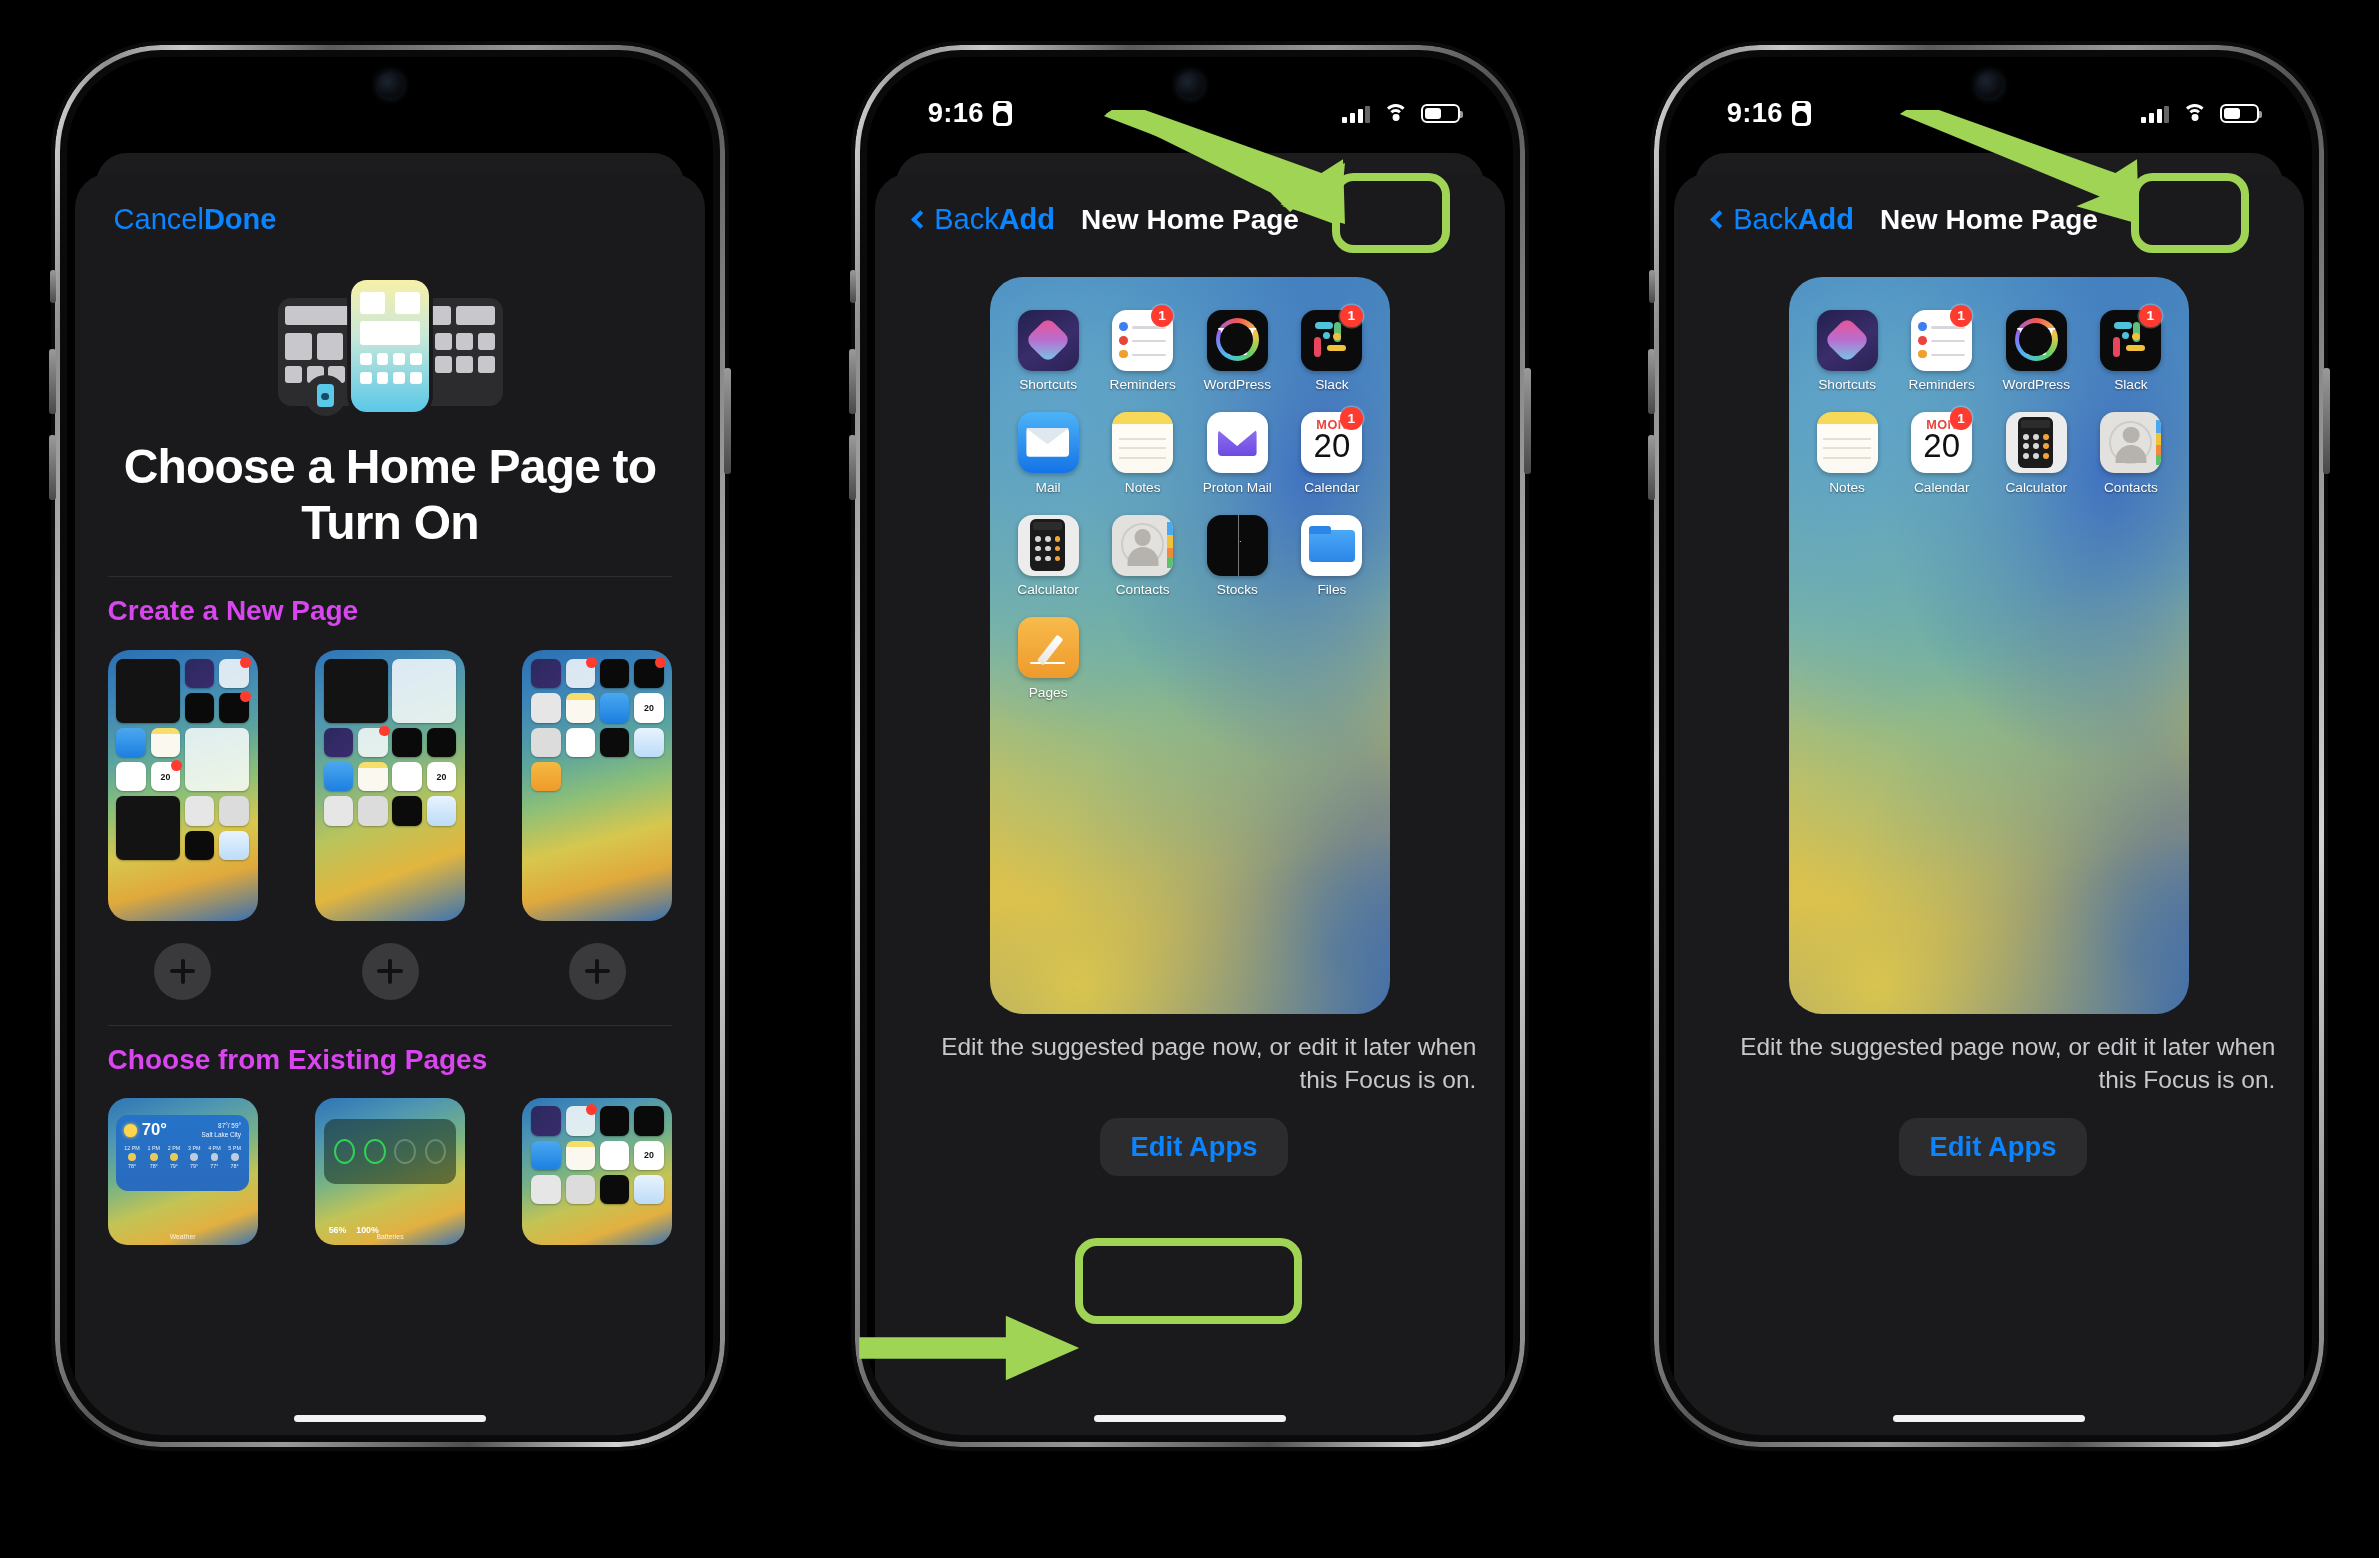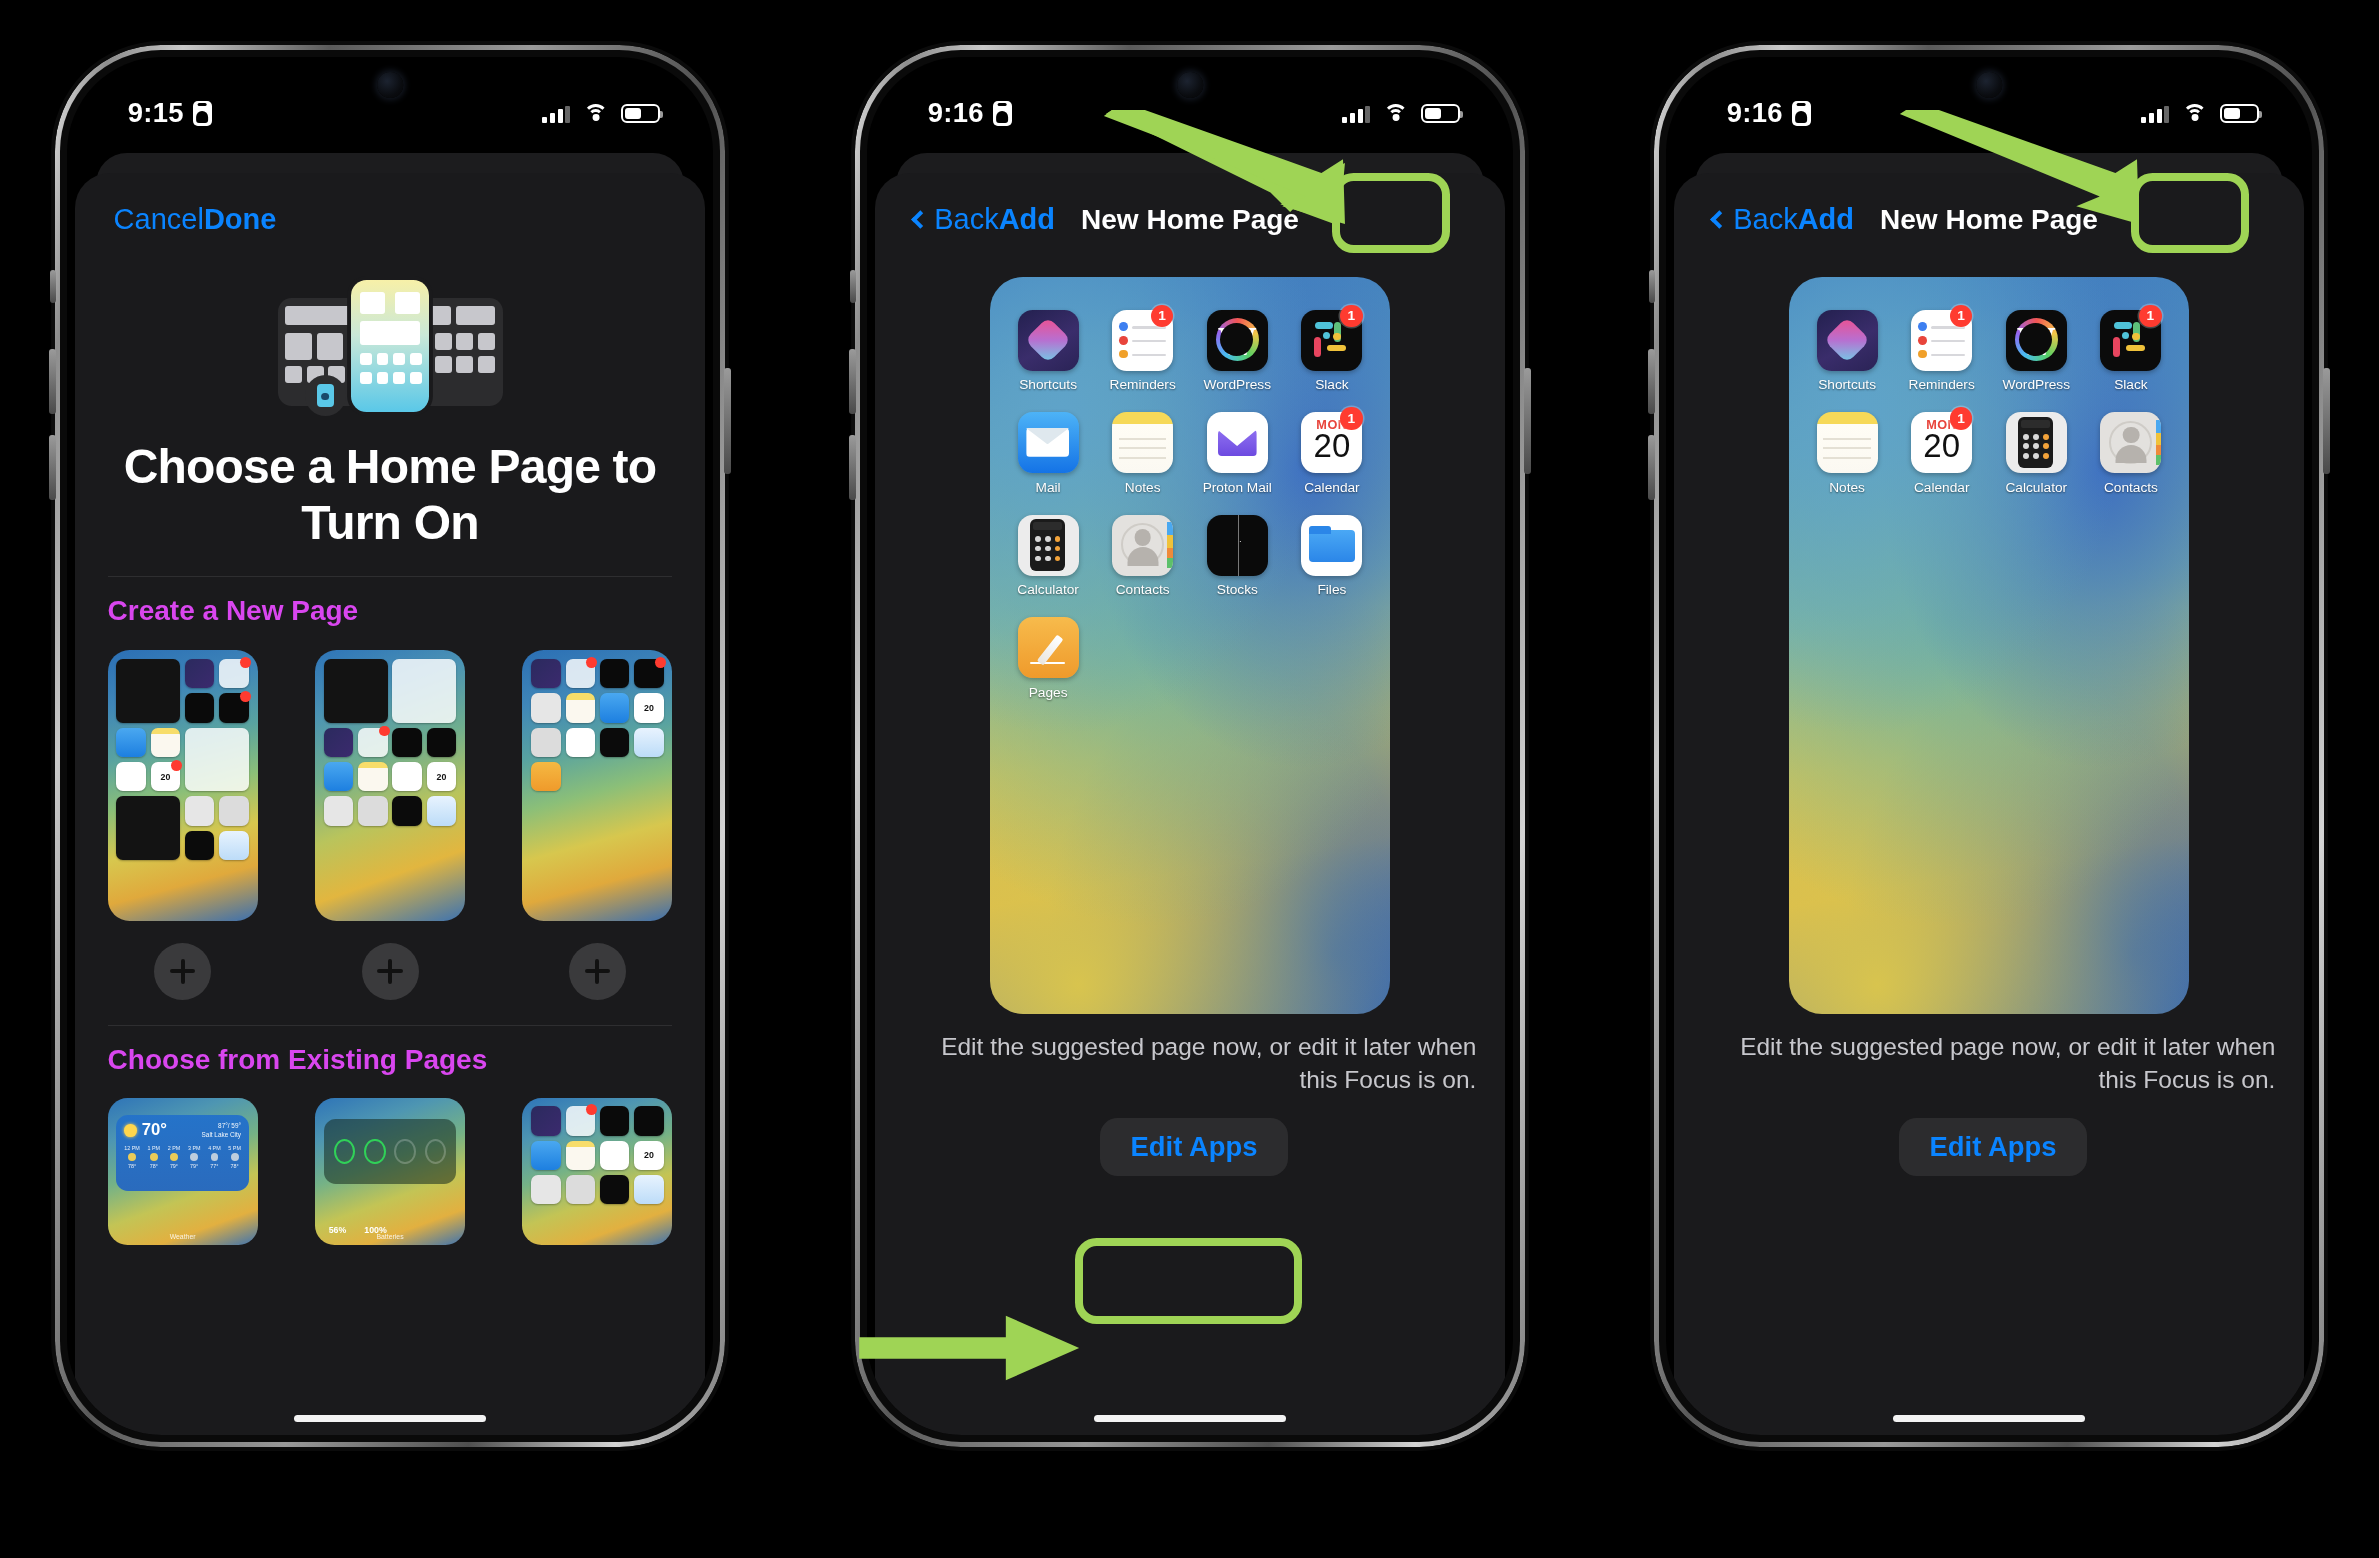--- a/index.html
+++ b/index.html
@@ -206,21 +206,21 @@
   .wx-hours { display:flex; justify-content:space-between; margin-top:5.9px; font-size:5.4px; opacity:.9;}
   .wx-hours div { text-align:center; }
   .wx-hours b { display:block; width:7.8px;height:7.8px;border-radius:50%;background:#ffd64d;margin:2px auto;}
   .wx-label { position:absolute; left:0; right:0; bottom:4.9px; text-align:center; font-size:6.9px;
      color:rgba(255,255,255,.85); }
   .bat-widget { position:absolute; left:8.8px; top:21.6px; right:8.8px; height:65px;
      background: rgba(20,40,30,.55); border-radius:11.8px; display:flex; align-items:center;
      gap:8.8px; padding:0 9.8px; }
   .ring { width:25.5px;height:25.5px;border-radius:50%;border:2.9px solid rgba(255,255,255,.22); }
   .ring.on { border-color:#30d158; }
-  .bat-pcts { position:absolute; left:13.7px; bottom:9.8px; display:flex; gap:18px;
+  .bat-pcts { position:absolute; left:13.7px; bottom:9.8px; display:flex; gap:10px;
      color:#fff; font-size:8.8px; font-weight:600; }
   .ethumb3-grid { position:absolute; inset:8.8px; display:grid; grid-template-columns:repeat(4,1fr);
      gap:4.9px; align-content:start; }
 
   .bottom-sheet-handle {
     position: absolute; bottom: 13.7px; left: 50%; transform: translateX(-50%);
     width: 192px; height: 6.9px; border-radius: 3.9px; background: #fff; opacity: .95;
   }
 
   
@@ -342,23 +342,337 @@
 </head>
 <body>
 
 <div class="stage">
 
   <div class="phone" style="left:55px; top:45px;">
     <div class="screen">
       <div class="notch"></div>
       <div class="camera"></div>
 
+
+      <div class="sheet-behind"></div>
+      <div class="sheet">
+        <div class="navbar">
+          <span class="nav-link">Cancel</span>
+          <span class="nav-link bold">Done</span>
+        </div>
+
+        <div class="p1-body">
+          <div class="hero-illus">
+            <div class="illus">
+              <div class="ill-card ill-left"></div>
+              <div class="ill-card ill-right"></div>
+              <div class="ill-row" style="left:7.8px; top:25.5px;">
+                  <b style="width:90px;height:19.6px"></b>
+                </div>
+              <div class="ill-row" style="left:7.8px; top:53px;">
+                  <b style="width:26.5px;height:26.5px"></b>
+                  <b style="width:26.5px;height:26.5px"></b>
+                  <b style="width:26.5px;height:26.5px"></b>
+                </div>
+              <div class="ill-row" style="left:7.8px; top:86px;">
+                  <b style="width:16.7px;height:16.7px"></b>
+                  <b style="width:16.7px;height:16.7px"></b>
+                  <b style="width:16.7px;height:16.7px"></b>
+                  <b style="width:16.7px;height:16.7px"></b>
+                </div>
+              <div class="ill-row" style="right:7.8px; top:25.5px;">
+                  <b style="width:39px;height:19.6px"></b>
+                  <b style="width:39px;height:19.6px"></b>
+                </div>
+              <div class="ill-row" style="right:7.8px; top:53px;">
+                  <b style="width:16.7px;height:16.7px"></b>
+                  <b style="width:16.7px;height:16.7px"></b>
+                  <b style="width:16.7px;height:16.7px"></b>
+                  <b style="width:16.7px;height:16.7px"></b>
+                </div>
+              <div class="ill-row" style="right:7.8px; top:76px;">
+                  <b style="width:16.7px;height:16.7px"></b>
+                  <b style="width:16.7px;height:16.7px"></b>
+                  <b style="width:16.7px;height:16.7px"></b>
+                  <b style="width:16.7px;height:16.7px"></b>
+                </div>
+              <div class="ill-mid">
+                <span class="w" style="left:8.8px;top:11.8px;width:25.5px;height:21.6px"></span>
+                <span class="w" style="right:8.8px;top:11.8px;width:25.5px;height:21.6px"></span>
+                <span class="w" style="left:8.8px;top:41px;right:8.8px;height:23.5px"></span>
+                <span class="w" style="left:8.8px;top:73px;width:11.8px;height:11.8px"></span>
+                <span class="w" style="left:25.5px;top:73px;width:11.8px;height:11.8px"></span>
+                <span class="w" style="left:42px;top:73px;width:11.8px;height:11.8px"></span>
+                <span class="w" style="left:59px;top:73px;width:11.8px;height:11.8px"></span>
+                <span class="w" style="left:8.8px;top:92px;width:11.8px;height:11.8px"></span>
+                <span class="w" style="left:25.5px;top:92px;width:11.8px;height:11.8px"></span>
+                <span class="w" style="left:42px;top:92px;width:11.8px;height:11.8px"></span>
+                <span class="w" style="left:59px;top:92px;width:11.8px;height:11.8px"></span>
+              </div>
+              <div class="ill-badge">
+                  <span></span>
+                </div>
+            </div>
+          </div>
+
+          <div class="hero-title">Choose a Home Page to Turn On</div>
+
+          <div class="divider"></div>
+          <div class="sect-title">Create a New Page</div>
+
+          <div class="thumb-row">
+            <div class="thumb">
+              <div class="thumb-apps">
+                <div class="ta widget"></div>
+                <div class="ta-wrap">
+                    <div class="ta sc"></div>
+                  </div>
+                <div class="ta-wrap">
+                    <div class="ta"></div>
+                    <span class="badge-dot"></span>
+                  </div>
+                <div class="ta-wrap">
+                    <div class="ta wp"></div>
+                  </div>
+                <div class="ta-wrap">
+                    <div class="ta slack"></div>
+                    <span class="badge-dot"></span>
+                  </div>
+                <div class="ta-wrap">
+                    <div class="ta mail"></div>
+                  </div>
+                <div class="ta-wrap">
+                    <div class="ta notes"></div>
+                  </div>
+                <div class="ta big"></div>
+                <div class="ta-wrap">
+                    <div class="ta proton"></div>
+                  </div>
+                <div class="ta-wrap">
+                    <div class="ta cal">20</div>
+                    <span class="badge-dot"></span>
+                  </div>
+                <div class="ta widget"></div>
+                <div class="ta-wrap">
+                    <div class="ta calc"></div>
+                  </div>
+                <div class="ta-wrap">
+                    <div class="ta contacts"></div>
+                  </div>
+                <div class="ta-wrap">
+                    <div class="ta stocks"></div>
+                  </div>
+                <div class="ta-wrap">
+                    <div class="ta files"></div>
+                  </div>
+              </div>
+            </div>
+            <div class="thumb wall2">
+              <div class="thumb-apps">
+                <div class="ta widget"></div>
+                <div class="ta big"></div>
+                <div class="ta-wrap">
+                    <div class="ta sc"></div>
+                  </div>
+                <div class="ta-wrap">
+                    <div class="ta"></div>
+                    <span class="badge-dot"></span>
+                  </div>
+                <div class="ta-wrap">
+                    <div class="ta wp"></div>
+                  </div>
+                <div class="ta-wrap">
+                    <div class="ta slack"></div>
+                  </div>
+                <div class="ta-wrap">
+                    <div class="ta mail"></div>
+                  </div>
+                <div class="ta-wrap">
+                    <div class="ta notes"></div>
+                  </div>
+                <div class="ta-wrap">
+                    <div class="ta proton"></div>
+                  </div>
+                <div class="ta-wrap">
+                    <div class="ta cal">20</div>
+                  </div>
+                <div class="ta-wrap">
+                    <div class="ta calc"></div>
+                  </div>
+                <div class="ta-wrap">
+                    <div class="ta contacts"></div>
+                  </div>
+                <div class="ta-wrap">
+                    <div class="ta stocks"></div>
+                  </div>
+                <div class="ta-wrap">
+                    <div class="ta files"></div>
+                  </div>
+              </div>
+            </div>
+            <div class="thumb">
+              <div class="thumb-apps">
+                <div class="ta-wrap">
+                    <div class="ta sc"></div>
+                  </div>
+                <div class="ta-wrap">
+                    <div class="ta"></div>
+                    <span class="badge-dot"></span>
+                  </div>
+                <div class="ta-wrap">
+                    <div class="ta wp"></div>
+                  </div>
+                <div class="ta-wrap">
+                    <div class="ta slack"></div>
+                    <span class="badge-dot"></span>
+                  </div>
+                <div class="ta-wrap">
+                    <div class="ta calc"></div>
+                  </div>
+                <div class="ta-wrap">
+                    <div class="ta notes"></div>
+                  </div>
+                <div class="ta-wrap">
+                    <div class="ta mail"></div>
+                  </div>
+                <div class="ta-wrap">
+                    <div class="ta cal">20</div>
+                  </div>
+                <div class="ta-wrap">
+                    <div class="ta contacts"></div>
+                  </div>
+                <div class="ta-wrap">
+                    <div class="ta proton"></div>
+                  </div>
+                <div class="ta-wrap">
+                    <div class="ta stocks"></div>
+                  </div>
+                <div class="ta-wrap">
+                    <div class="ta files"></div>
+                  </div>
+                <div class="ta-wrap">
+                    <div class="ta pages"></div>
+                  </div>
+              </div>
+            </div>
+          </div>
+
+          <div class="plus-row">
+            <div class="plus-cell">
+                <div class="plus-btn"></div>
+              </div>
+            <div class="plus-cell">
+                <div class="plus-btn"></div>
+              </div>
+            <div class="plus-cell">
+                <div class="plus-btn"></div>
+              </div>
+          </div>
+
+          <div class="divider" style="margin:25.5px 0 17.6px;"></div>
+          <div class="sect-title">Choose from Existing Pages</div>
+
+          <div class="existing-thumbs">
+            <div class="ethumb">
+              <div class="wx-widget">
+                <div class="wx-top">
+                  <span class="sun"></span>
+                  <span class="wx-temp">70°</span>
+                  <span class="wx-meta">
+                    <span>87°/ 59°</span><br>
+                    <span>Salt Lake City</span>
+                  </span>
+                </div>
+                <div class="wx-hours">
+                  <div><span>12 PM</span><b></b><span>78°</span></div>
+                  <div><span>1 PM</span><b></b><span>78°</span></div>
+                  <div><span>2 PM</span><b></b><span>79°</span></div>
+                  <div><span>3 PM</span><b style="background:#cfd8e0"></b><span>79°</span></div>
+                  <div><span>4 PM</span><b style="background:#cfd8e0"></b><span>77°</span></div>
+                  <div><span>5 PM</span><b style="background:#cfd8e0"></b><span>78°</span></div>
+                </div>
+              </div>
+              <div class="wx-label">Weather</div>
+            </div>
+
+            <div class="ethumb">
+              <div class="bat-widget">
+                <span class="ring on"></span>
+                <span class="ring on"></span>
+                <span class="ring"></span>
+                <span class="ring"></span>
+              </div>
+              <div class="bat-pcts">
+                <span>56%</span>
+                <span>100%</span>
+              </div>
+              <div class="wx-label">Batteries</div>
+            </div>
+
+            <div class="ethumb">
+              <div class="ethumb3-grid">
+                <div class="ta-wrap">
+                    <div class="ta sc"></div>
+                  </div>
+                <div class="ta-wrap">
+                    <div class="ta"></div>
+                    <span class="badge-dot"></span>
+                  </div>
+                <div class="ta-wrap">
+                    <div class="ta wp"></div>
+                  </div>
+                <div class="ta-wrap">
+                    <div class="ta slack"></div>
+                  </div>
+                <div class="ta-wrap">
+                    <div class="ta mail"></div>
+                  </div>
+                <div class="ta-wrap">
+                    <div class="ta notes"></div>
+                  </div>
+                <div class="ta-wrap">
+                    <div class="ta proton"></div>
+                  </div>
+                <div class="ta-wrap">
+                    <div class="ta cal">20</div>
+                  </div>
+                <div class="ta-wrap">
+                    <div class="ta calc"></div>
+                  </div>
+                <div class="ta-wrap">
+                    <div class="ta contacts"></div>
+                  </div>
+                <div class="ta-wrap">
+                    <div class="ta stocks"></div>
+                  </div>
+                <div class="ta-wrap">
+                    <div class="ta files"></div>
+                  </div>
+              </div>
+            </div>
+          </div>
+        </div>
+
+        <div class="bottom-sheet-handle"></div>
+      </div>
+    </div>
+    <span class="btn-rail br-mute"></span>
+    <span class="btn-rail br-up"></span>
+    <span class="btn-rail br-dn"></span>
+    <span class="btn-rail br-pw"></span>
+  </div>
+
+  <div class="phone" style="left:855px; top:45px;">
+    <div class="screen">
+      <div class="notch"></div>
+      <div class="camera"></div>
+
       <div class="statusbar">
         <div class="sb-left">
-          <span class="sb-time">9:15</span>
+          <span class="sb-time">9:16</span>
           <span class="sb-focus"></span>
         </div>
         <div class="sb-right">
           <span class="sig">
               <i></i>
               <i></i>
               <i></i>
               <i></i>
             </span>
           <span class="wifi">
@@ -368,326 +682,159 @@
             </span>
           <span class="batt">
               <i style="width:52%"></i>
             </span>
         </div>
       </div>
 
       <div class="sheet-behind"></div>
       <div class="sheet">
         <div class="navbar">
-          <span class="nav-link">Cancel</span>
-          <span class="nav-link bold">Done</span>
-        </div>
-
-        <div class="p1-body">
-          <div class="hero-illus">
-            <div class="illus">
-              <div class="ill-card ill-left"></div>
-              <div class="ill-card ill-right"></div>
-              <div class="ill-row" style="left:7.8px; top:25.5px;">
-                  <b style="width:90px;height:19.6px"></b>
-                </div>
-              <div class="ill-row" style="left:7.8px; top:53px;">
-                  <b style="width:26.5px;height:26.5px"></b>
-                  <b style="width:26.5px;height:26.5px"></b>
-                  <b style="width:26.5px;height:26.5px"></b>
-                </div>
-              <div class="ill-row" style="left:7.8px; top:86px;">
-                  <b style="width:16.7px;height:16.7px"></b>
-                  <b style="width:16.7px;height:16.7px"></b>
-                  <b style="width:16.7px;height:16.7px"></b>
-                  <b style="width:16.7px;height:16.7px"></b>
-                </div>
-              <div class="ill-row" style="right:7.8px; top:25.5px;">
-                  <b style="width:39px;height:19.6px"></b>
-                  <b style="width:39px;height:19.6px"></b>
-                </div>
-              <div class="ill-row" style="right:7.8px; top:53px;">
-                  <b style="width:16.7px;height:16.7px"></b>
-                  <b style="width:16.7px;height:16.7px"></b>
-                  <b style="width:16.7px;height:16.7px"></b>
-                  <b style="width:16.7px;height:16.7px"></b>
-                </div>
-              <div class="ill-row" style="right:7.8px; top:76px;">
-                  <b style="width:16.7px;height:16.7px"></b>
-                  <b style="width:16.7px;height:16.7px"></b>
-                  <b style="width:16.7px;height:16.7px"></b>
-                  <b style="width:16.7px;height:16.7px"></b>
-                </div>
-              <div class="ill-mid">
-                <span class="w" style="left:8.8px;top:11.8px;width:25.5px;height:21.6px"></span>
-                <span class="w" style="right:8.8px;top:11.8px;width:25.5px;height:21.6px"></span>
-                <span class="w" style="left:8.8px;top:41px;right:8.8px;height:23.5px"></span>
-                <span class="w" style="left:8.8px;top:73px;width:11.8px;height:11.8px"></span>
-                <span class="w" style="left:25.5px;top:73px;width:11.8px;height:11.8px"></span>
-                <span class="w" style="left:42px;top:73px;width:11.8px;height:11.8px"></span>
-                <span class="w" style="left:59px;top:73px;width:11.8px;height:11.8px"></span>
-                <span class="w" style="left:8.8px;top:92px;width:11.8px;height:11.8px"></span>
-                <span class="w" style="left:25.5px;top:92px;width:11.8px;height:11.8px"></span>
-                <span class="w" style="left:42px;top:92px;width:11.8px;height:11.8px"></span>
-                <span class="w" style="left:59px;top:92px;width:11.8px;height:11.8px"></span>
-              </div>
-              <div class="ill-badge">
-                  <span></span>
-                </div>
+          <span class="nav-back">
+            <i class="chev"></i>
+            <span>Back</span>
+          </span>
+          <span class="nav-title">New Home Page</span>
+          <span class="nav-link bold" style="position:relative;z-index:5">Add</span>
+        </div>
+
+        <div>
+          <div class="home-preview">
+            <div class="hp-grid">
+              <div class="app">
+                <div class="app-icon ic-shortcuts"></div>
+                <div class="app-label">Shortcuts</div>
+              </div>
+              <div class="app">
+                <div class="app-icon ic-reminders">
+                  <span class="dt" style="top:12.7px;background:#3d7ff0"></span>
+                    <span class="ln" style="top:16.7px"></span>
+                  <span class="dt" style="top:26.5px;background:#e8453c"></span>
+                    <span class="ln" style="top:30px"></span>
+                  <span class="dt" style="top:40px;background:#f0a02a"></span>
+                    <span class="ln" style="top:44px"></span>
+                </div>
+                <span class="app-badge">1</span>
+                <div class="app-label">Reminders</div>
+              </div>
+              <div class="app">
+                <div class="app-icon ic-wp">
+                    <i></i>
+                  </div>
+                <div class="app-label">WordPress</div>
+              </div>
+              <div class="app">
+                <div class="app-icon ic-slack">
+                  <b style="background:#4fc3d9;left:13.7px;top:12.7px;width:17.6px;height:6.9px"></b>
+                  <b style="background:#5ec07a;left:33px;top:12.7px;width:6.9px;height:19.6px"></b>
+                  <b style="background:#e8455f;left:12.7px;top:27.4px;width:6.9px;height:19.6px"></b>
+                  <b style="background:#f0c23a;left:25.5px;top:35px;width:19.6px;height:6.9px"></b>
+                  <b style="background:#4fc3d9;left:21.6px;top:22.5px;width:6.9px;height:6.9px"></b>
+                  <b style="background:#f0c23a;left:32px;top:23.5px;width:7.8px;height:6.9px"></b>
+                </div>
+                <span class="app-badge">1</span>
+                <div class="app-label">Slack</div>
+              </div>
+
+              <div class="app">
+                <div class="app-icon ic-mail">
+                    <i></i>
+                  </div>
+                <div class="app-label">Mail</div>
+              </div>
+              <div class="app">
+                <div class="app-icon ic-notes">
+                  <span class="ln" style="top:25.5px"></span>
+                    <span class="ln" style="top:35px"></span>
+                    <span class="ln" style="top:45px"></span>
+                </div>
+                <div class="app-label">Notes</div>
+              </div>
+              <div class="app">
+                <div class="app-icon ic-proton"></div>
+                <div class="app-label">Proton Mail</div>
+              </div>
+              <div class="app">
+                <div class="app-icon ic-cal">
+                  <div class="mon">MON</div>
+                  <div class="day">20</div>
+                </div>
+                <span class="app-badge">1</span>
+                <div class="app-label">Calendar</div>
+              </div>
+
+              <div class="app">
+                <div class="app-icon ic-calc">
+                  <span class="body"></span>
+                    <span class="scr"></span>
+                  <span class="k" style="left:17.6px;top:21.6px"></span>
+                    <span class="k" style="left:27.4px;top:21.6px"></span>
+                    <span class="k" style="left:37px;top:21.6px;background:#f3a33a"></span>
+                  <span class="k" style="left:17.6px;top:31px"></span>
+                    <span class="k" style="left:27.4px;top:31px"></span>
+                    <span class="k" style="left:37px;top:31px;background:#f3a33a"></span>
+                  <span class="k" style="left:17.6px;top:41px"></span>
+                    <span class="k" style="left:27.4px;top:41px"></span>
+                    <span class="k" style="left:37px;top:41px;background:#f3a33a"></span>
+                </div>
+                <div class="app-label">Calculator</div>
+              </div>
+              <div class="app">
+                <div class="app-icon ic-contacts">
+                  <span class="ring2"></span>
+                    <span class="head"></span>
+                    <span class="bod"></span>
+                    <span class="tabs"></span>
+                </div>
+                <div class="app-label">Contacts</div>
+              </div>
+              <div class="app">
+                <div class="app-icon ic-stocks">
+                    <span class="line"></span>
+                  </div>
+                <div class="app-label">Stocks</div>
+              </div>
+              <div class="app">
+                <div class="app-icon ic-files">
+                    <i></i>
+                  </div>
+                <div class="app-label">Files</div>
+              </div>
+
+              <div class="app">
+                <div class="app-icon ic-pages">
+                    <i></i>
+                  </div>
+                <div class="app-label">Pages</div>
+              </div>
             </div>
           </div>
-
-          <div class="hero-title">Choose a Home Page to Turn On</div>
-
-          <div class="divider"></div>
-          <div class="sect-title">Create a New Page</div>
-
-          <div class="thumb-row">
-            <div class="thumb">
-              <div class="thumb-apps">
-                <div class="ta widget"></div>
-                <div class="ta-wrap">
-                    <div class="ta sc"></div>
-                  </div>
-                <div class="ta-wrap">
-                    <div class="ta"></div>
-                    <span class="badge-dot"></span>
-                  </div>
-                <div class="ta-wrap">
-                    <div class="ta wp"></div>
-                  </div>
-                <div class="ta-wrap">
-                    <div class="ta slack"></div>
-                    <span class="badge-dot"></span>
-                  </div>
-                <div class="ta-wrap">
-                    <div class="ta mail"></div>
-                  </div>
-                <div class="ta-wrap">
-                    <div class="ta notes"></div>
-                  </div>
-                <div class="ta big"></div>
-                <div class="ta-wrap">
-                    <div class="ta proton"></div>
-                  </div>
-                <div class="ta-wrap">
-                    <div class="ta cal">20</div>
-                    <span class="badge-dot"></span>
-                  </div>
-                <div class="ta widget"></div>
-                <div class="ta-wrap">
-                    <div class="ta calc"></div>
-                  </div>
-                <div class="ta-wrap">
-                    <div class="ta contacts"></div>
-                  </div>
-                <div class="ta-wrap">
-                    <div class="ta stocks"></div>
-                  </div>
-                <div class="ta-wrap">
-                    <div class="ta files"></div>
-                  </div>
-              </div>
-            </div>
-            <div class="thumb wall2">
-              <div class="thumb-apps">
-                <div class="ta widget"></div>
-                <div class="ta big"></div>
-                <div class="ta-wrap">
-                    <div class="ta sc"></div>
-                  </div>
-                <div class="ta-wrap">
-                    <div class="ta"></div>
-                    <span class="badge-dot"></span>
-                  </div>
-                <div class="ta-wrap">
-                    <div class="ta wp"></div>
-                  </div>
-                <div class="ta-wrap">
-                    <div class="ta slack"></div>
-                  </div>
-                <div class="ta-wrap">
-                    <div class="ta mail"></div>
-                  </div>
-                <div class="ta-wrap">
-                    <div class="ta notes"></div>
-                  </div>
-                <div class="ta-wrap">
-                    <div class="ta proton"></div>
-                  </div>
-                <div class="ta-wrap">
-                    <div class="ta cal">20</div>
-                  </div>
-                <div class="ta-wrap">
-                    <div class="ta calc"></div>
-                  </div>
-                <div class="ta-wrap">
-                    <div class="ta contacts"></div>
-                  </div>
-                <div class="ta-wrap">
-                    <div class="ta stocks"></div>
-                  </div>
-                <div class="ta-wrap">
-                    <div class="ta files"></div>
-                  </div>
-              </div>
-            </div>
-            <div class="thumb">
-              <div class="thumb-apps">
-                <div class="ta-wrap">
-                    <div class="ta sc"></div>
-                  </div>
-                <div class="ta-wrap">
-                    <div class="ta"></div>
-                    <span class="badge-dot"></span>
-                  </div>
-                <div class="ta-wrap">
-                    <div class="ta wp"></div>
-                  </div>
-                <div class="ta-wrap">
-                    <div class="ta slack"></div>
-                    <span class="badge-dot"></span>
-                  </div>
-                <div class="ta-wrap">
-                    <div class="ta calc"></div>
-                  </div>
-                <div class="ta-wrap">
-                    <div class="ta notes"></div>
-                  </div>
-                <div class="ta-wrap">
-                    <div class="ta mail"></div>
-                  </div>
-                <div class="ta-wrap">
-                    <div class="ta cal">20</div>
-                  </div>
-                <div class="ta-wrap">
-                    <div class="ta contacts"></div>
-                  </div>
-                <div class="ta-wrap">
-                    <div class="ta proton"></div>
-                  </div>
-                <div class="ta-wrap">
-                    <div class="ta stocks"></div>
-                  </div>
-                <div class="ta-wrap">
-                    <div class="ta files"></div>
-                  </div>
-                <div class="ta-wrap">
-                    <div class="ta pages"></div>
-                  </div>
-              </div>
-            </div>
-          </div>
-
-          <div class="plus-row">
-            <div class="plus-cell">
-                <div class="plus-btn"></div>
-              </div>
-            <div class="plus-cell">
-                <div class="plus-btn"></div>
-              </div>
-            <div class="plus-cell">
-                <div class="plus-btn"></div>
-              </div>
-          </div>
-
-          <div class="divider" style="margin:25.5px 0 17.6px;"></div>
-          <div class="sect-title">Choose from Existing Pages</div>
-
-          <div class="existing-thumbs">
-            <div class="ethumb">
-              <div class="wx-widget">
-                <div class="wx-top">
-                  <span class="sun"></span>
-                  <span class="wx-temp">70°</span>
-                  <span class="wx-meta">
-                    <span>87°/ 59°</span><br>
-                    <span>Salt Lake City</span>
-                  </span>
-                </div>
-                <div class="wx-hours">
-                  <div><span>12 PM</span><b></b><span>78°</span></div>
-                  <div><span>1 PM</span><b></b><span>78°</span></div>
-                  <div><span>2 PM</span><b></b><span>79°</span></div>
-                  <div><span>3 PM</span><b style="background:#cfd8e0"></b><span>79°</span></div>
-                  <div><span>4 PM</span><b style="background:#cfd8e0"></b><span>77°</span></div>
-                  <div><span>5 PM</span><b style="background:#cfd8e0"></b><span>78°</span></div>
-                </div>
-              </div>
-              <div class="wx-label">Weather</div>
-            </div>
-
-            <div class="ethumb">
-              <div class="bat-widget">
-                <span class="ring on"></span>
-                <span class="ring on"></span>
-                <span class="ring"></span>
-                <span class="ring"></span>
-              </div>
-              <div class="bat-pcts">
-                <span>56%</span>
-                <span>100%</span>
-              </div>
-              <div class="wx-label">Batteries</div>
-            </div>
-
-            <div class="ethumb">
-              <div class="ethumb3-grid">
-                <div class="ta-wrap">
-                    <div class="ta sc"></div>
-                  </div>
-                <div class="ta-wrap">
-                    <div class="ta"></div>
-                    <span class="badge-dot"></span>
-                  </div>
-                <div class="ta-wrap">
-                    <div class="ta wp"></div>
-                  </div>
-                <div class="ta-wrap">
-                    <div class="ta slack"></div>
-                  </div>
-                <div class="ta-wrap">
-                    <div class="ta mail"></div>
-                  </div>
-                <div class="ta-wrap">
-                    <div class="ta notes"></div>
-                  </div>
-                <div class="ta-wrap">
-                    <div class="ta proton"></div>
-                  </div>
-                <div class="ta-wrap">
-                    <div class="ta cal">20</div>
-                  </div>
-                <div class="ta-wrap">
-                    <div class="ta calc"></div>
-                  </div>
-                <div class="ta-wrap">
-                    <div class="ta contacts"></div>
-                  </div>
-                <div class="ta-wrap">
-                    <div class="ta stocks"></div>
-                  </div>
-                <div class="ta-wrap">
-                    <div class="ta files"></div>
-                  </div>
-              </div>
-            </div>
-          </div>
+        </div>
+
+        <div class="help-text">Edit the suggested page now, or edit it later when this Focus is on.</div>
+        <div class="edit-apps-wrap">
+          <div class="edit-apps" style="position:relative;z-index:5">Edit Apps</div>
         </div>
 
         <div class="bottom-sheet-handle"></div>
       </div>
+
+      <div class="hl" style="left:465px; top:116px; width:118px; height:80px;"></div>
+      <div class="hl" style="left:208px; top:1181px; width:227px; height:86px;"></div>
     </div>
     <span class="btn-rail br-mute"></span>
     <span class="btn-rail br-up"></span>
     <span class="btn-rail br-dn"></span>
     <span class="btn-rail br-pw"></span>
   </div>
 
-  <div class="phone" style="left:855px; top:45px;">
+  <div class="phone" style="left:1654px; top:45px;">
     <div class="screen">
       <div class="notch"></div>
       <div class="camera"></div>
 
       <div class="statusbar">
         <div class="sb-left">
           <span class="sb-time">9:16</span>
           <span class="sb-focus"></span>
         </div>
         <div class="sb-right">
@@ -751,46 +898,35 @@
                   <b style="background:#e8455f;left:12.7px;top:27.4px;width:6.9px;height:19.6px"></b>
                   <b style="background:#f0c23a;left:25.5px;top:35px;width:19.6px;height:6.9px"></b>
                   <b style="background:#4fc3d9;left:21.6px;top:22.5px;width:6.9px;height:6.9px"></b>
                   <b style="background:#f0c23a;left:32px;top:23.5px;width:7.8px;height:6.9px"></b>
                 </div>
                 <span class="app-badge">1</span>
                 <div class="app-label">Slack</div>
               </div>
 
               <div class="app">
-                <div class="app-icon ic-mail">
-                    <i></i>
-                  </div>
-                <div class="app-label">Mail</div>
-              </div>
-              <div class="app">
                 <div class="app-icon ic-notes">
                   <span class="ln" style="top:25.5px"></span>
                     <span class="ln" style="top:35px"></span>
                     <span class="ln" style="top:45px"></span>
                 </div>
                 <div class="app-label">Notes</div>
               </div>
               <div class="app">
-                <div class="app-icon ic-proton"></div>
-                <div class="app-label">Proton Mail</div>
-              </div>
-              <div class="app">
                 <div class="app-icon ic-cal">
                   <div class="mon">MON</div>
                   <div class="day">20</div>
                 </div>
                 <span class="app-badge">1</span>
                 <div class="app-label">Calendar</div>
               </div>
-
               <div class="app">
                 <div class="app-icon ic-calc">
                   <span class="body"></span>
                     <span class="scr"></span>
                   <span class="k" style="left:17.6px;top:21.6px"></span>
                     <span class="k" style="left:27.4px;top:21.6px"></span>
                     <span class="k" style="left:37px;top:21.6px;background:#f3a33a"></span>
                   <span class="k" style="left:17.6px;top:31px"></span>
                     <span class="k" style="left:27.4px;top:31px"></span>
                     <span class="k" style="left:37px;top:31px;background:#f3a33a"></span>
@@ -802,178 +938,20 @@
               </div>
               <div class="app">
                 <div class="app-icon ic-contacts">
                   <span class="ring2"></span>
                     <span class="head"></span>
                     <span class="bod"></span>
                     <span class="tabs"></span>
                 </div>
                 <div class="app-label">Contacts</div>
               </div>
-              <div class="app">
-                <div class="app-icon ic-stocks">
-                    <span class="line"></span>
-                  </div>
-                <div class="app-label">Stocks</div>
-              </div>
-              <div class="app">
-                <div class="app-icon ic-files">
-                    <i></i>
-                  </div>
-                <div class="app-label">Files</div>
-              </div>
-
-              <div class="app">
-                <div class="app-icon ic-pages">
-                    <i></i>
-                  </div>
-                <div class="app-label">Pages</div>
-              </div>
-            </div>
-          </div>
-        </div>
-
-        <div class="help-text">Edit the suggested page now, or edit it later when this Focus is on.</div>
-        <div class="edit-apps-wrap">
-          <div class="edit-apps" style="position:relative;z-index:5">Edit Apps</div>
-        </div>
-
-        <div class="bottom-sheet-handle"></div>
-      </div>
-
-      <div class="hl" style="left:465px; top:116px; width:118px; height:80px;"></div>
-      <div class="hl" style="left:208px; top:1181px; width:227px; height:86px;"></div>
-    </div>
-    <span class="btn-rail br-mute"></span>
-    <span class="btn-rail br-up"></span>
-    <span class="btn-rail br-dn"></span>
-    <span class="btn-rail br-pw"></span>
-  </div>
-
-  <div class="phone" style="left:1654px; top:45px;">
-    <div class="screen">
-      <div class="notch"></div>
-      <div class="camera"></div>
-
-      <div class="statusbar">
-        <div class="sb-left">
-          <span class="sb-time">9:16</span>
-          <span class="sb-focus"></span>
-        </div>
-        <div class="sb-right">
-          <span class="sig">
-              <i></i>
-              <i></i>
-              <i></i>
-              <i></i>
-            </span>
-          <span class="wifi">
-              <span></span>
-              <span></span>
-              <span></span>
-            </span>
-          <span class="batt">
-              <i style="width:52%"></i>
-            </span>
-        </div>
-      </div>
-
-      <div class="sheet-behind"></div>
-      <div class="sheet">
-        <div class="navbar">
-          <span class="nav-back">
-            <i class="chev"></i>
-            <span>Back</span>
-          </span>
-          <span class="nav-title">New Home Page</span>
-          <span class="nav-link bold" style="position:relative;z-index:5">Add</span>
-        </div>
-
-        <div>
-          <div class="home-preview">
-            <div class="hp-grid">
-              <div class="app">
-                <div class="app-icon ic-shortcuts"></div>
-                <div class="app-label">Shortcuts</div>
-              </div>
-              <div class="app">
-                <div class="app-icon ic-reminders">
-                  <span class="dt" style="top:12.7px;background:#3d7ff0"></span>
-                    <span class="ln" style="top:16.7px"></span>
-                  <span class="dt" style="top:26.5px;background:#e8453c"></span>
-                    <span class="ln" style="top:30px"></span>
-                  <span class="dt" style="top:40px;background:#f0a02a"></span>
-                    <span class="ln" style="top:44px"></span>
-                </div>
-                <span class="app-badge">1</span>
-                <div class="app-label">Reminders</div>
-              </div>
-              <div class="app">
-                <div class="app-icon ic-wp">
-                    <i></i>
-                  </div>
-                <div class="app-label">WordPress</div>
-              </div>
-              <div class="app">
-                <div class="app-icon ic-slack">
-                  <b style="background:#4fc3d9;left:13.7px;top:12.7px;width:17.6px;height:6.9px"></b>
-                  <b style="background:#5ec07a;left:33px;top:12.7px;width:6.9px;height:19.6px"></b>
-                  <b style="background:#e8455f;left:12.7px;top:27.4px;width:6.9px;height:19.6px"></b>
-                  <b style="background:#f0c23a;left:25.5px;top:35px;width:19.6px;height:6.9px"></b>
-                  <b style="background:#4fc3d9;left:21.6px;top:22.5px;width:6.9px;height:6.9px"></b>
-                  <b style="background:#f0c23a;left:32px;top:23.5px;width:7.8px;height:6.9px"></b>
-                </div>
-                <span class="app-badge">1</span>
-                <div class="app-label">Slack</div>
-              </div>
-
-              <div class="app">
-                <div class="app-icon ic-notes">
-                  <span class="ln" style="top:25.5px"></span>
-                    <span class="ln" style="top:35px"></span>
-                    <span class="ln" style="top:45px"></span>
-                </div>
-                <div class="app-label">Notes</div>
-              </div>
-              <div class="app">
-                <div class="app-icon ic-cal">
-                  <div class="mon">MON</div>
-                  <div class="day">20</div>
-                </div>
-                <span class="app-badge">1</span>
-                <div class="app-label">Calendar</div>
-              </div>
-              <div class="app">
-                <div class="app-icon ic-calc">
-                  <span class="body"></span>
-                    <span class="scr"></span>
-                  <span class="k" style="left:17.6px;top:21.6px"></span>
-                    <span class="k" style="left:27.4px;top:21.6px"></span>
-                    <span class="k" style="left:37px;top:21.6px;background:#f3a33a"></span>
-                  <span class="k" style="left:17.6px;top:31px"></span>
-                    <span class="k" style="left:27.4px;top:31px"></span>
-                    <span class="k" style="left:37px;top:31px;background:#f3a33a"></span>
-                  <span class="k" style="left:17.6px;top:41px"></span>
-                    <span class="k" style="left:27.4px;top:41px"></span>
-                    <span class="k" style="left:37px;top:41px;background:#f3a33a"></span>
-                </div>
-                <div class="app-label">Calculator</div>
-              </div>
-              <div class="app">
-                <div class="app-icon ic-contacts">
-                  <span class="ring2"></span>
-                    <span class="head"></span>
-                    <span class="bod"></span>
-                    <span class="tabs"></span>
-                </div>
-                <div class="app-label">Contacts</div>
-              </div>
             </div>
           </div>
         </div>
 
         <div class="help-text">Edit the suggested page now, or edit it later when this Focus is on.</div>
         <div class="edit-apps-wrap">
           <div class="edit-apps">Edit Apps</div>
         </div>
 
         <div class="bottom-sheet-handle"></div>

